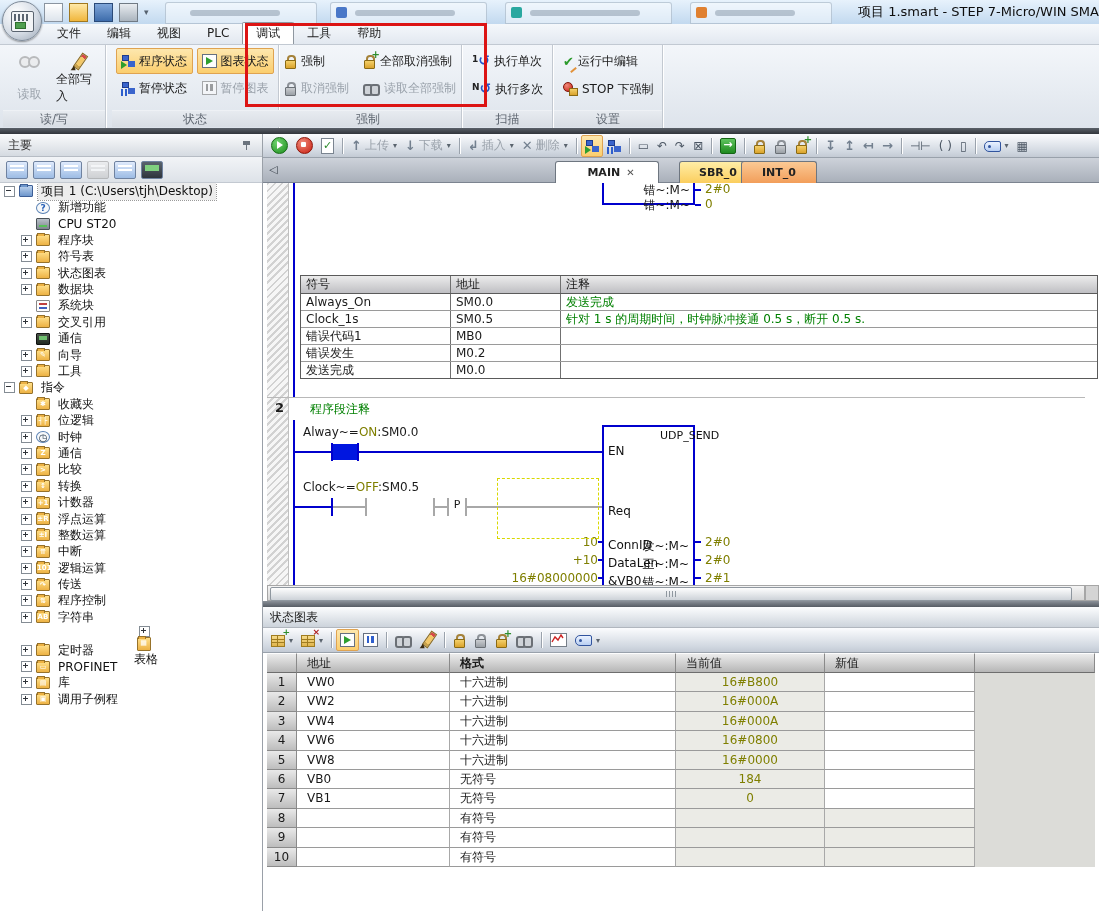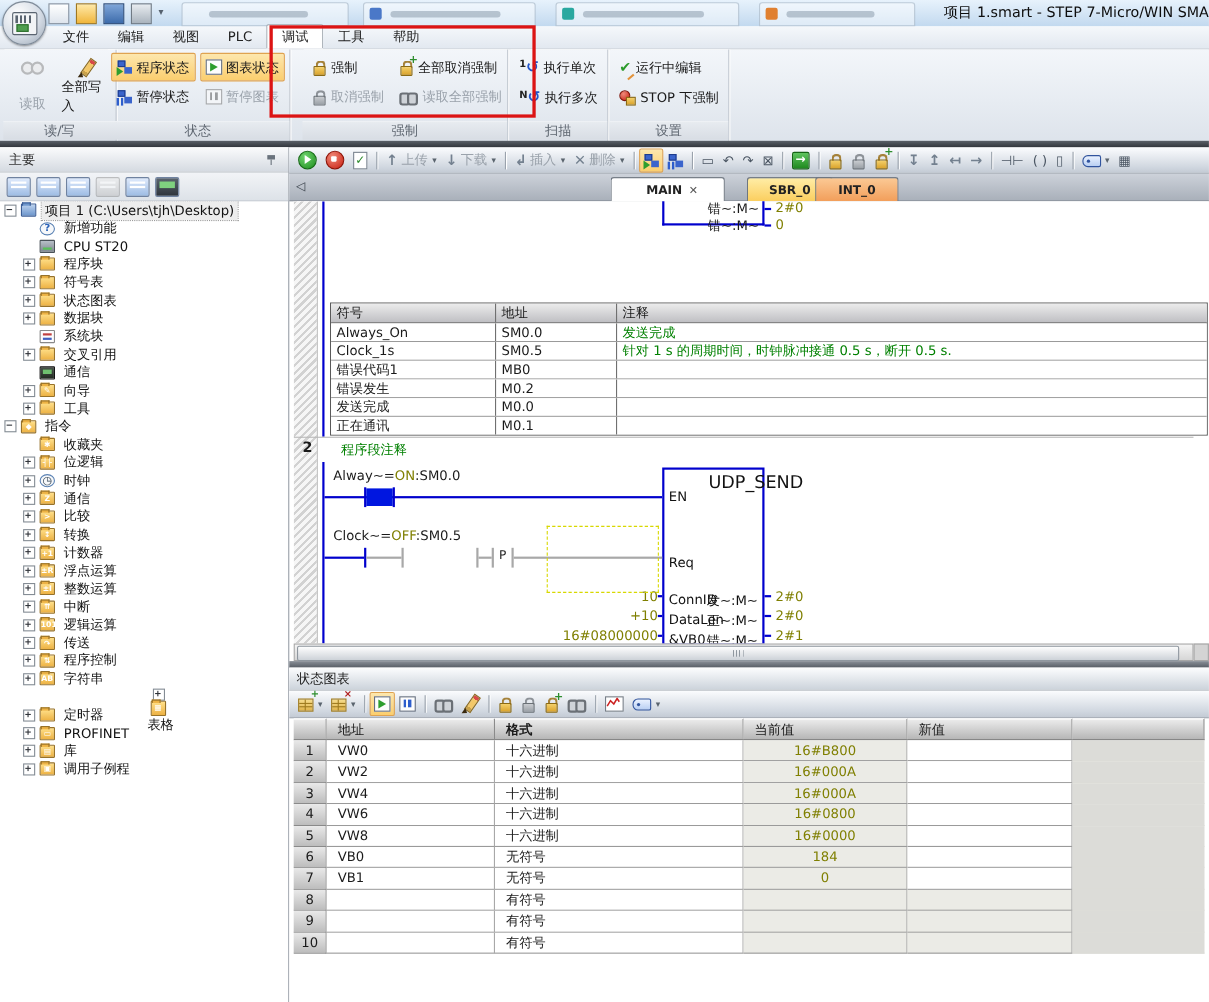--- a/index.html
+++ b/index.html
@@ -176,21 +176,21 @@
   .rail{position:absolute;width:2px;background:#0000cd;}
   .wire{position:absolute;height:2px;background:#0000cd;}
   .gwire{position:absolute;height:2px;background:#a8a8a8;}
   .vbar{position:absolute;width:2px;height:18px;background:#0000cd;}
   .gvbar{position:absolute;width:2px;height:18px;background:#a8a8a8;}
   .cfill{position:absolute;background:#0016e0;}
   .olv{color:#7f7f00;}
   .grn{color:#008000;}
   .lbl{position:absolute;font-size:12px;white-space:nowrap;}
   .blockbox{position:absolute;border:2px solid #0000cd;background:#fff;box-sizing:border-box;}
-  .btitle{position:absolute;left:0;right:0;top:2px;text-align:center;font-size:16px;color:#111;padding-left:40px;}
+  .btitle{position:absolute;left:16px;right:0;top:2px;text-align:center;font-size:11px;color:#111;padding-left:40px;}
   .bport{position:absolute;font-size:12px;color:#111;white-space:nowrap;}
   .tick{position:absolute;height:2px;background:#0000cd;}
   .dashsel{position:absolute;border:1px dashed #d8d800;}
   .symtab{position:absolute;left:33px;top:92px;border:1px solid #5a5a5a;}
   .symtab .hrow{display:flex;height:17px;background:linear-gradient(#ececec,#bfbfc3);border-bottom:1px solid #5a5a5a;}
   .symtab .drow{display:flex;height:16px;background:#fff;border-bottom:1px solid #9a9a9a;}
   .symtab .drow:last-child{border-bottom:none;}
   .scell{box-sizing:border-box;border-right:1px solid #707070;padding:0 5px;line-height:16px;overflow:hidden;white-space:nowrap;}
   .scell:last-child{border-right:none;}
   .ed-hscroll{left:267px;top:585px;width:818px;height:16px;background:linear-gradient(#f4f4f4,#d6d6d6);
@@ -270,21 +270,21 @@
             <span><span class="i i-glasses ic-colored"></span></span>
             <span class="blab">读取</span>
           </div>
           <div class="btn-lg">
             <span><span class="i i-pencil ic-colored"></span></span>
             <span class="blab">全部写入</span>
           </div>
         </div>
         <div class="rg-label">读/写</div>
       </div>
-      <div class="rgroup" style="left: 97px; width: 166px;">
+      <div class="rgroup" style="left: 112px; width: 166px;">
         <div class="rgrid">
           <div class="btn-sm active">
             <span><span class="i i-net play ic-colored"></span></span>
             <span class="blab">程序状态</span>
           </div>
           <div class="btn-sm">
             <span><span class="i i-net pause ic-colored"></span></span>
             <span class="blab">暂停状态</span>
           </div>
           <div class="btn-sm active">
@@ -667,25 +667,20 @@
           <div class="scell grn" style="width: 536px;"></div>
         </div>
         <div class="drow">
           <div class="scell" style="width: 150px;">错误发生</div>
           <div class="scell" style="width: 110px;">M0.2</div>
           <div class="scell grn" style="width: 536px;"></div>
         </div>
         <div class="drow">
           <div class="scell" style="width: 150px;">发送完成</div>
           <div class="scell" style="width: 110px;">M0.0</div>
-          <div class="scell grn" style="width: 536px;"></div>
-        </div>
-        <div class="drow">
-          <div class="scell" style="width: 150px;">正在通讯</div>
-          <div class="scell" style="width: 110px;">M0.1</div>
           <div class="scell grn" style="width: 536px;"></div>
         </div>
       </div>
 
     <div style="position:absolute;left:0px;top:214px;width:818px;height:1px;background:#b8b8b8;"></div>
 
     <div class="lbl" style="left:8px;top:217px;font-weight:bold;font-size:13px;">2</div>
     <div class="lbl grn" style="left:43px;top:218px;">程序段注释</div>
     <div class="rail" style="left:26px;top:237px;height:165px;"></div>
 

